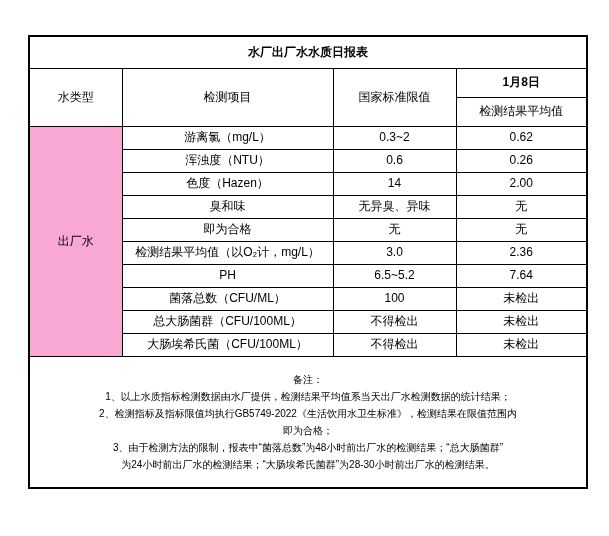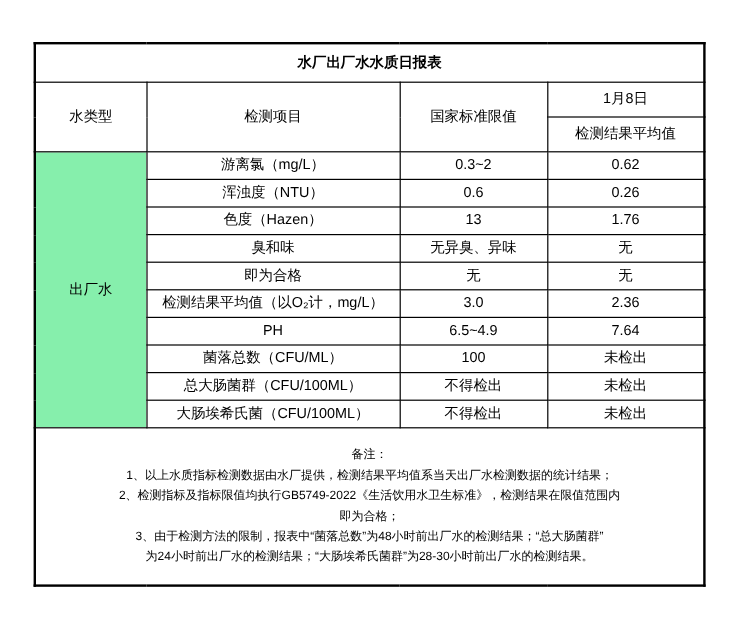--- a/index.html
+++ b/index.html
@@ -33,21 +33,21 @@
   }
   td.title-cell {
     height: 31px;
     font-size: 14px;
     font-weight: bold;
   }
   tr.hdr-top td { height: 28px; }
   tr.hdr-bot td { height: 28px; }
   td.date-cell {
     font-size: 14px;
-    font-weight: normal;
+    font-weight: bold;
   }
   tr.data-row td { height: 22px; }
   td.item {
     text-align: left;
     padding-left: 3px;
   }
   td.group {
     font-size: 12px;
   }
   td.notes-cell {
@@ -81,53 +81,53 @@
         <td rowspan="2">检测项目</td>
         <td rowspan="2">国家标准限值</td>
         <td class="date-cell">1月8日</td>
       </tr>
       <tr class="hdr-bot">
         <td>检测结果平均值</td>
       </tr>
     </tbody>
     <tbody id="rows-body">
         <tr class="data-row">
-          <td rowspan="10" class="group" style="background: #86efac;">出厂水</td>
+          <td rowspan="10" class="group" style="background: #f9a8d4;">出厂水</td>
           <td class="item">游离氯（mg/L）</td>
           <td>0.3~2</td>
           <td>0.62</td>
         </tr>
         <tr class="data-row">
           <td class="item">浑浊度（NTU）</td>
           <td>0.6</td>
           <td>0.26</td>
         </tr>
         <tr class="data-row">
           <td class="item">色度（Hazen）</td>
-          <td>13</td>
-          <td>1.76</td>
+          <td>14</td>
+          <td>2.00</td>
         </tr>
         <tr class="data-row">
           <td class="item">臭和味</td>
           <td>无异臭、异味</td>
           <td>无</td>
         </tr>
         <tr class="data-row">
           <td class="item">即为合格</td>
           <td>无</td>
           <td>无</td>
         </tr>
         <tr class="data-row">
           <td class="item">检测结果平均值（以O₂计，mg/L）</td>
           <td>3.0</td>
           <td>2.36</td>
         </tr>
         <tr class="data-row">
           <td class="item">PH</td>
-          <td>6.5~4.9</td>
+          <td>6.5~5.2</td>
           <td>7.64</td>
         </tr>
         <tr class="data-row">
           <td class="item">菌落总数（CFU/ML）</td>
           <td>100</td>
           <td>未检出</td>
         </tr>
         <tr class="data-row">
           <td class="item">总大肠菌群（CFU/100ML）</td>
           <td>不得检出</td>

